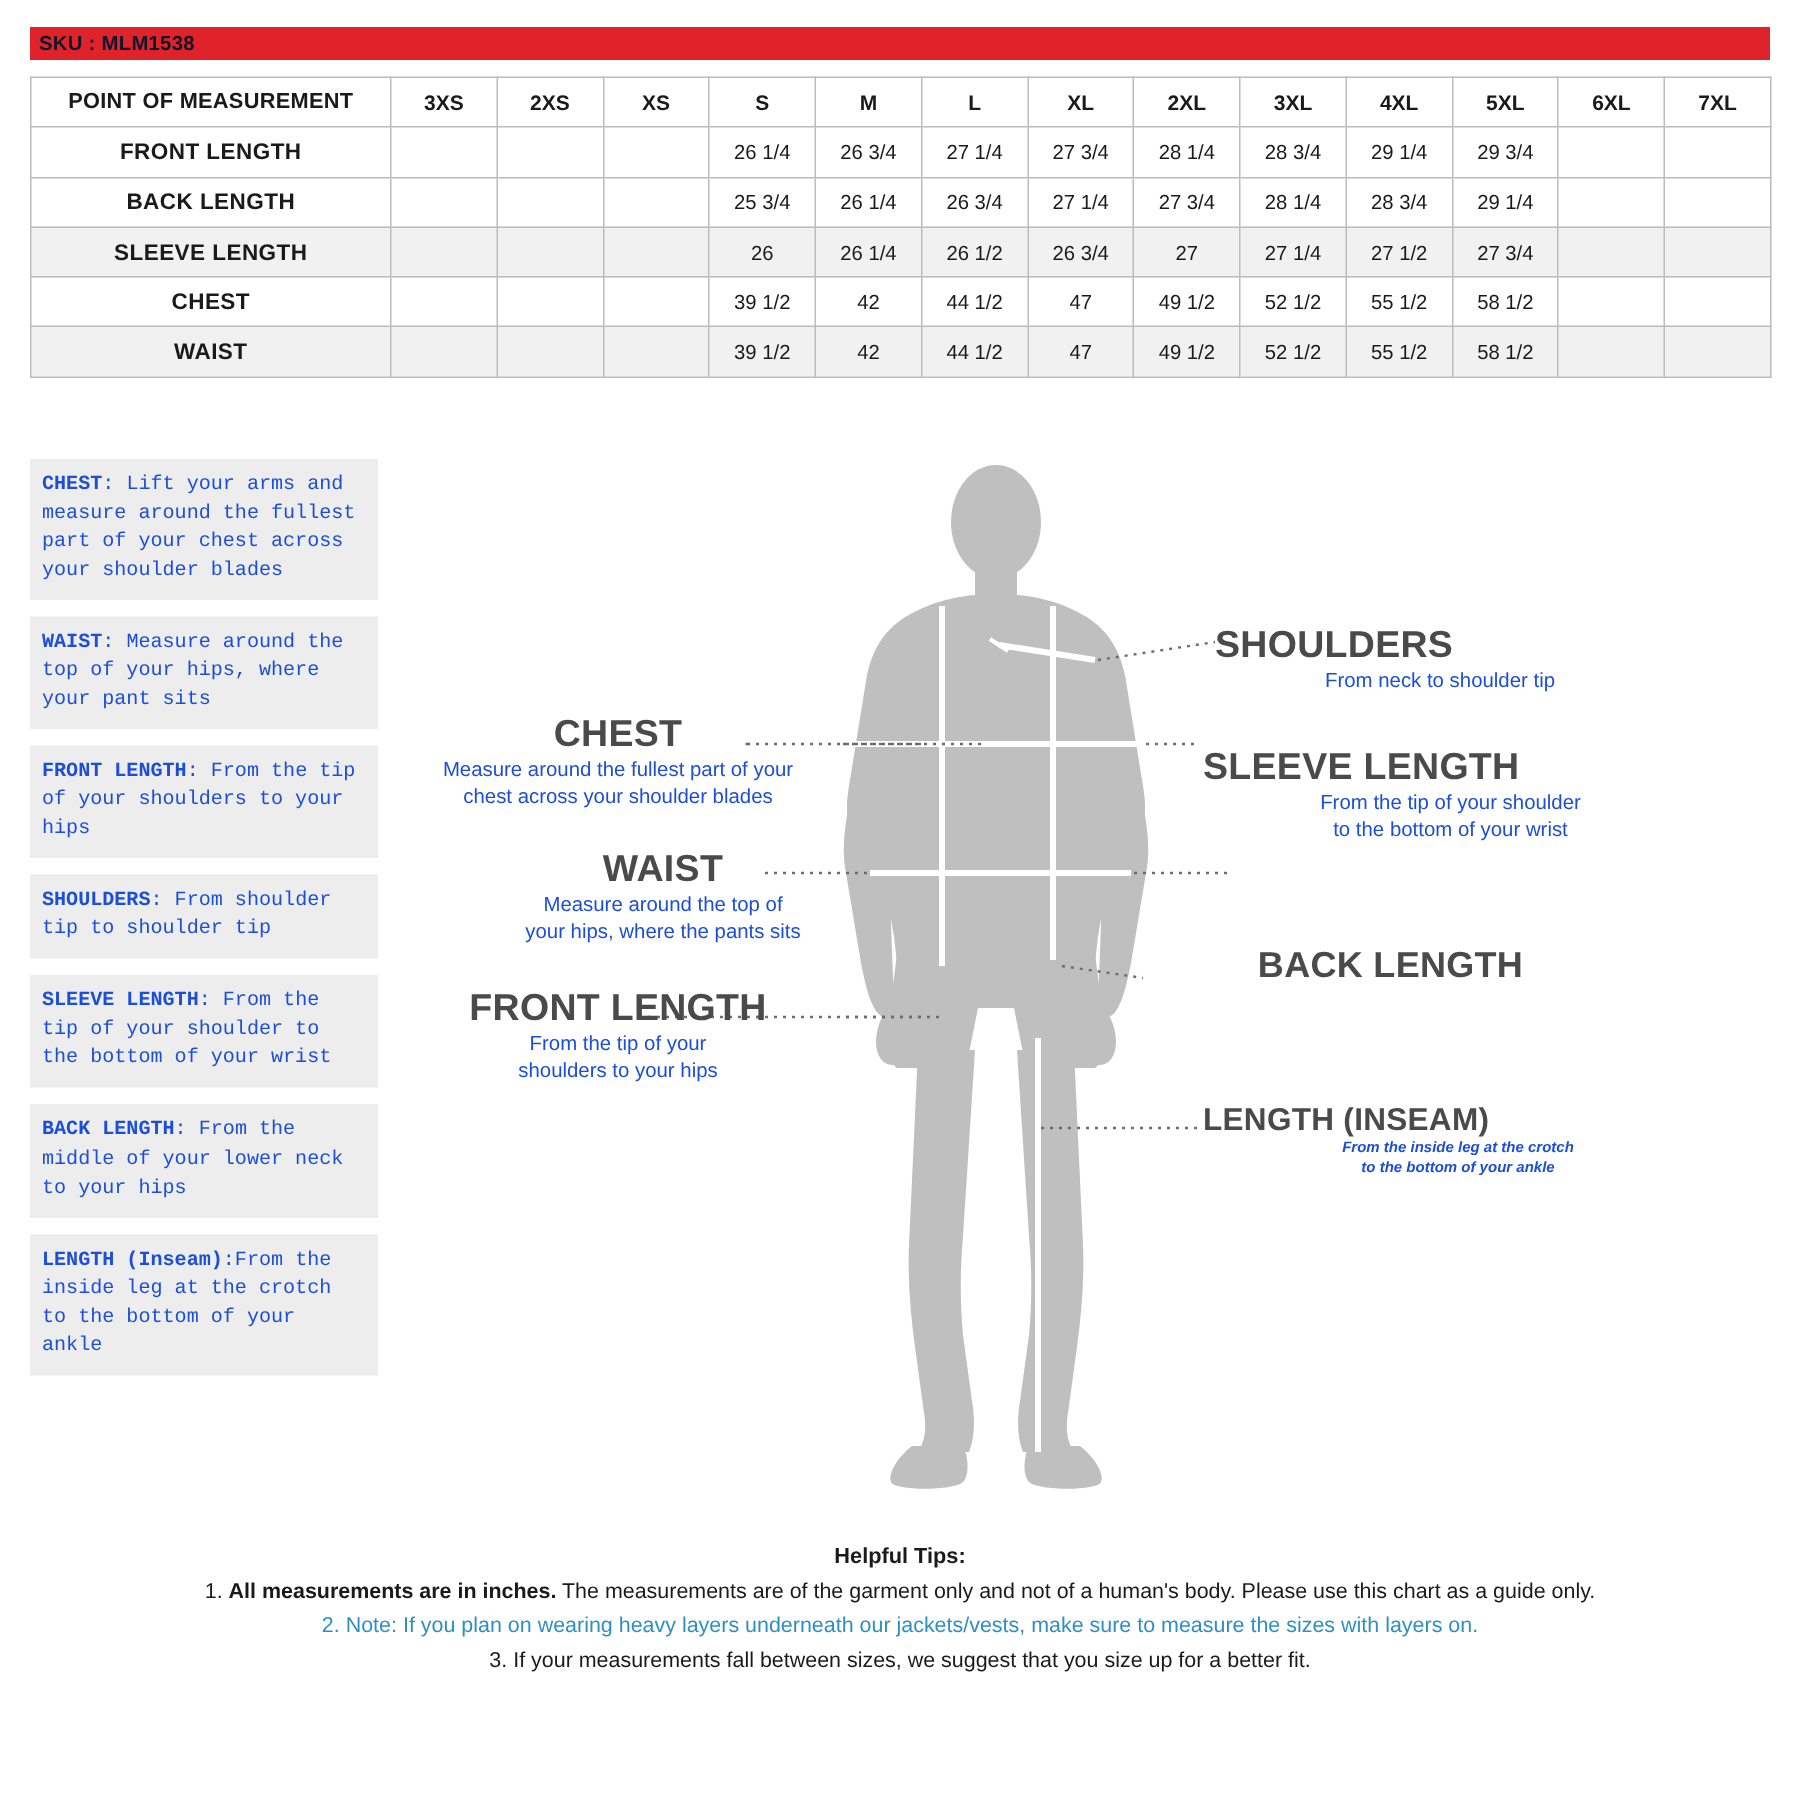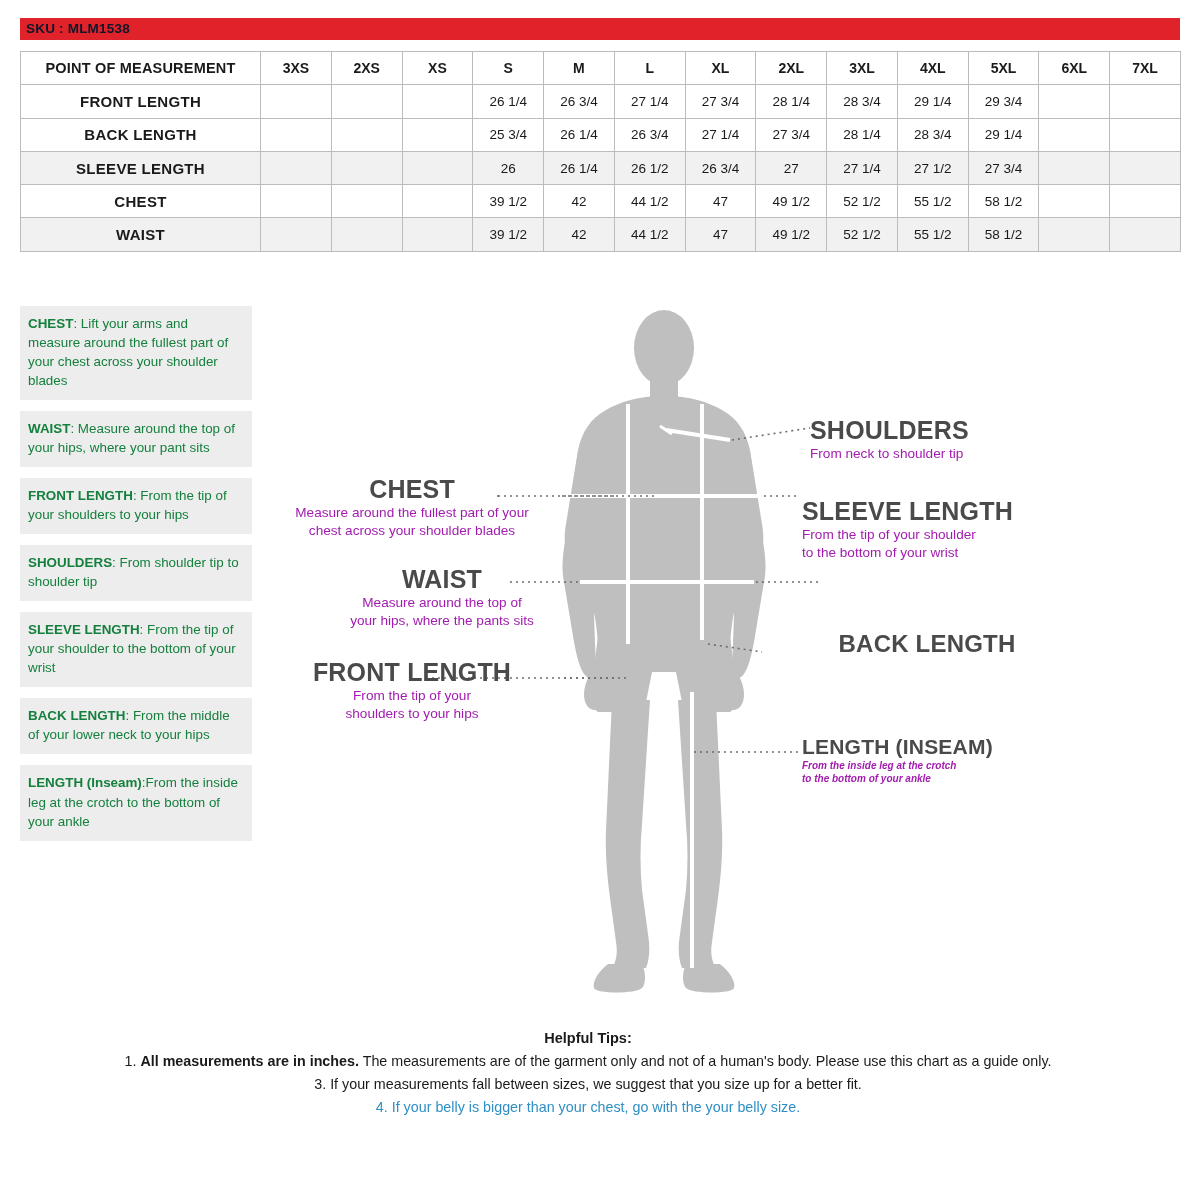--- a/index.html
+++ b/index.html
@@ -72,22 +72,23 @@
     position: absolute;
     left: 20px; top: 306px;
     width: 232px;
   }
   .def-box {
     background: #ededed;
     padding: 8px 12px 10px 8px;
     margin-bottom: 11px;
     font-size: 13.4px;
     line-height: 1.42;
-    color: #15803d;
+    color: #1d4ed8;
     overflow: hidden;
+    font-family: Liberation Mono, monospace;
   }
   .def-box b { font-weight: bold; }
 
   
   .figure-wrap {
     position: absolute;
     left: 262px; top: 300px;
     width: 918px; height: 720px;
   }
   .figure-svg { position: absolute; left: 0; top: 0; }
@@ -96,43 +97,44 @@
   .callout { position: absolute; }
   .callout .big {
     font-size: 25px;
     font-weight: bold;
     color: #4a4a4a;
     letter-spacing: .2px;
     white-space: nowrap;
   }
   .callout .small {
     font-size: 13.6px;
-    color: #a21caf;
+    color: #1d4ed8;
     line-height: 1.32;
+    text-align: center;
   }
   .callout.right { text-align: left; }
   .callout.center { text-align: center; }
 
   .co-shoulders { left: 548px; top: 116px; width: 300px; }
   .co-sleeve { left: 540px; top: 197px; width: 330px; }
   .co-back { left: 500px; top: 330px; width: 330px; text-align: center;}
   .co-inseam { left: 540px; top: 435px; width: 340px; }
 
   .co-chest { left: 0px; top: 175px; width: 300px; }
   .co-waist { left: 60px; top: 265px; width: 240px; }
   .co-front { left: 0px; top: 358px; width: 300px; }
 
   .co-inseam .big { font-size: 21px; }
   .co-inseam .small { font-size: 10px; font-weight: bold; font-style: italic; }
   .co-back .big { font-size: 24px; }
 
   
   .tips {
     position: absolute;
-    left: 8px; top: 1030px;
+    left: 20px; top: 1030px;
     width: 1160px;
     text-align: center;
   }
   .tips-title {
     font-size: 14.5px;
     font-weight: bold;
     margin-bottom: 4px;
   }
   .tip {
     font-size: 14.3px;
@@ -400,18 +402,18 @@
       <div class="big">FRONT LENGTH</div>
       <div class="small" style="white-space:pre-line">From the tip of your
 shoulders to your hips</div>
     </div>
   </div>
 
   <div class="tips">
     <div class="tips-title">Helpful Tips:</div>
     <div id="tips-list">
         <div class="tip"><span>1. </span><b>All measurements are in inches.</b><span> The measurements are of the garment only and not of a human's body. Please use this chart as a guide only.</span></div>
+        <div class="tip blue"><span>2. Note: If you plan on wearing heavy layers underneath our jackets/vests, make sure to measure the sizes with layers on.</span></div>
         <div class="tip"><span>3. If your measurements fall between sizes, we suggest that you size up for a better fit.</span></div>
-        <div class="tip blue"><span>4. If your belly is bigger than your chest, go with the your belly size.</span></div>
       </div>
   </div>
 
 </div>
 
 </body></html>

